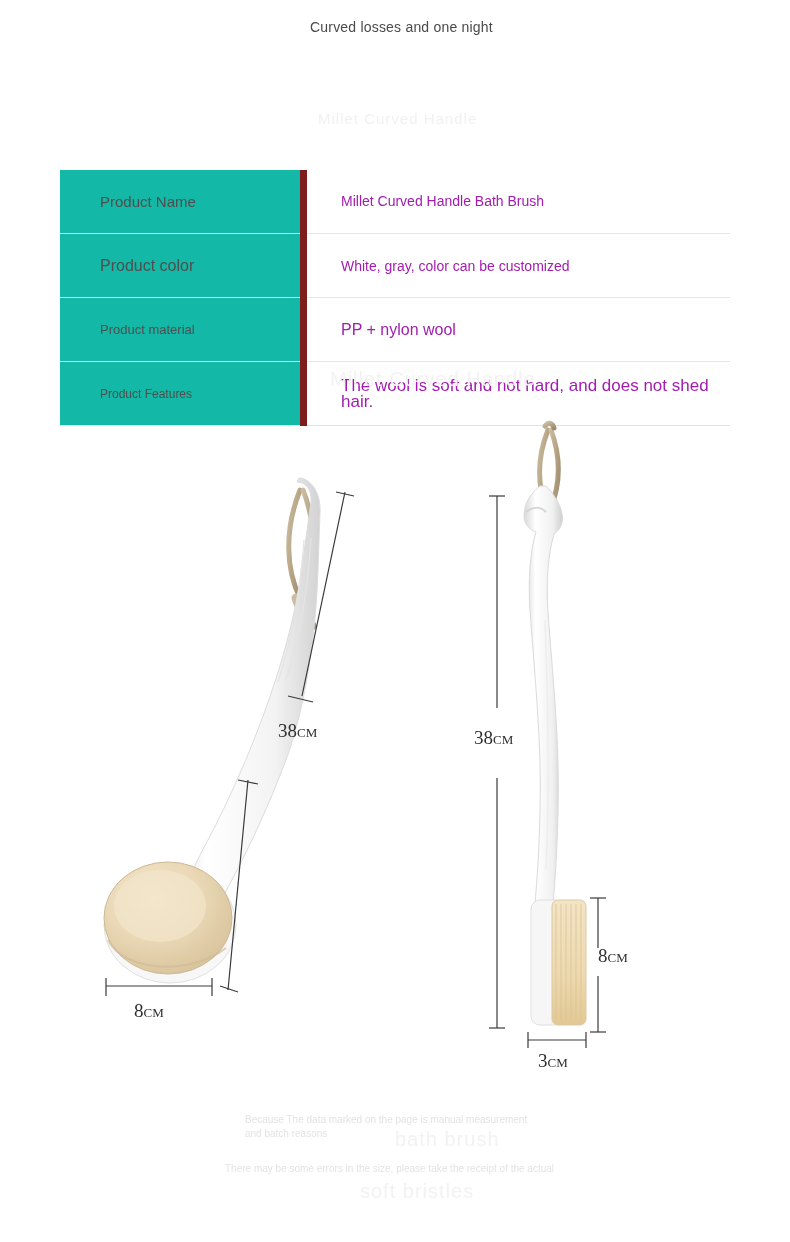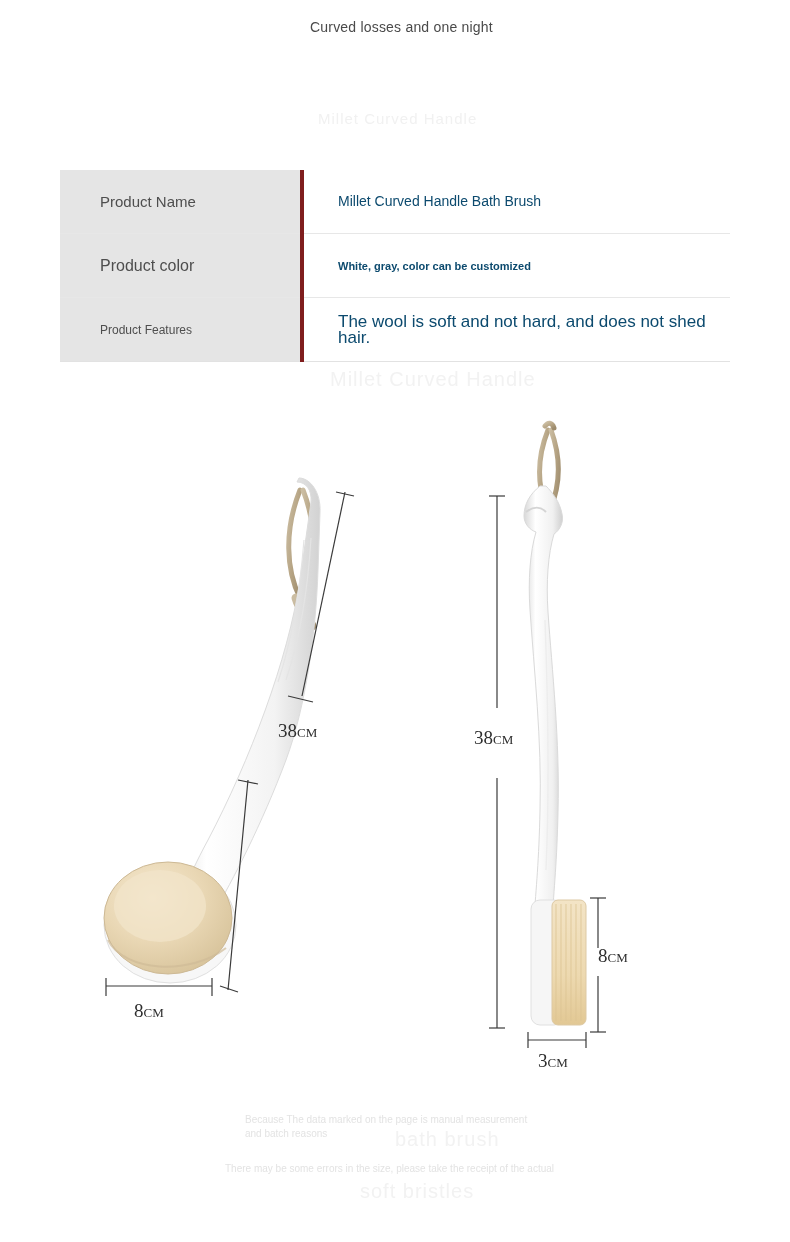--- a/index.html
+++ b/index.html
@@ -61,34 +61,34 @@
     border-bottom: 1px solid #e7e7e7;
   }
   .spec-table tr:last-child { border-bottom: 1px solid #e2e2e2; }
   .spec-table td {
     vertical-align: middle;
     padding: 0 0 0 40px;
     height: 63px;
   }
   .spec-table td.label {
     width: 200px;
-    background: #e5e5e5;
-    border-right: 4px solid #7f1d1d;
+    background: #14b8a6;
+    border-right: 7px solid #7f1d1d;
     color: #4e4e4e;
   }
   .spec-table td.value {
     background: #ffffff;
-    color: #0c4a6e;
+    color: #a21caf;
     padding-left: 34px;
   }
   
   .r1 .label { font-size: 15px; }
   .r1 .value { font-size: 14px; line-height: 17px; color: #a3a3a3; }
   .r2 .label { font-size: 16px; }
-  .r2 .value { font-size: 11px; color: #b0b0b0; font-weight: bold; }
+  .r2 .value { font-size: 14px; color: #b0b0b0; }
   .r3 .label { font-size: 13px; }
   .r3 .value { font-size: 16px; color: #6e6e6e; }
   .r4 .label { font-size: 12px; }
   .r4 .value { font-size: 17px; line-height: 16px; color: #8e8e8e; }
 
   
   .illustration {
     position: absolute;
     left: 0;
     top: 420px;
@@ -136,20 +136,24 @@
 
 <table class="spec-table">
   <tbody>
       <tr class="r1">
     <td class="label">Product Name</td>
     <td class="value">Millet Curved Handle Bath Brush</td>
   </tr>
   <tr class="r2">
     <td class="label">Product color</td>
     <td class="value">White, gray, color can be customized</td>
+  </tr>
+  <tr class="r3">
+    <td class="label">Product material</td>
+    <td class="value">PP + nylon wool</td>
   </tr>
   <tr class="r4">
     <td class="label">Product Features</td>
     <td class="value">The wool is soft and not hard, and does not shed hair.</td>
   </tr>
 </tbody>
   </table>
 
 <div class="illustration">
   <svg width="790" height="640" viewBox="0 0 790 640" xmlns="http://www.w3.org/2000/svg">

